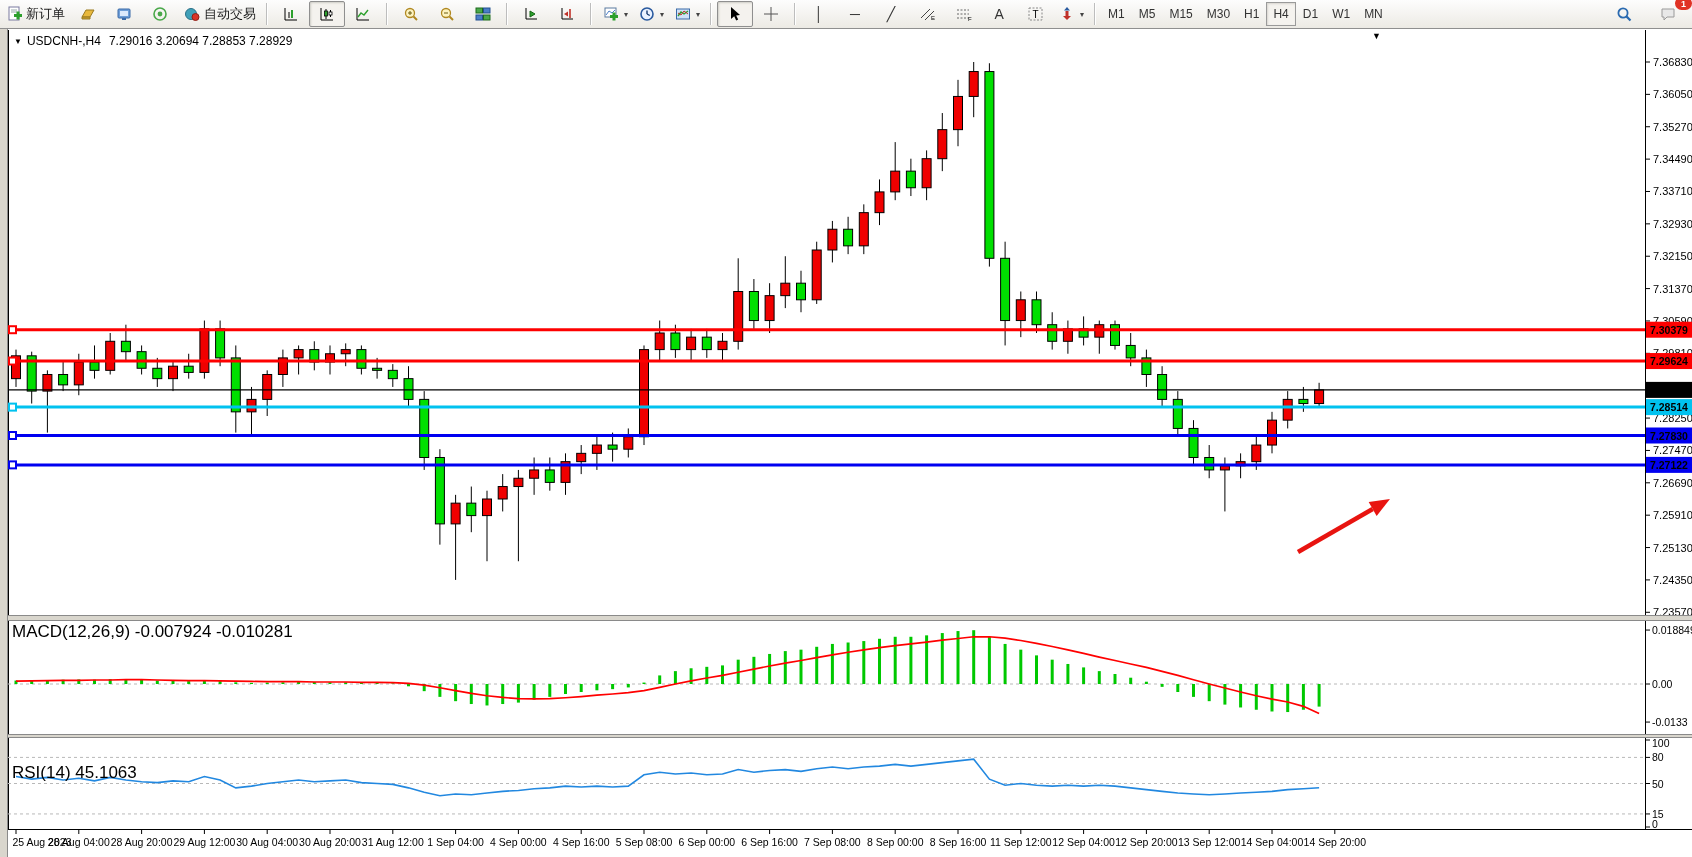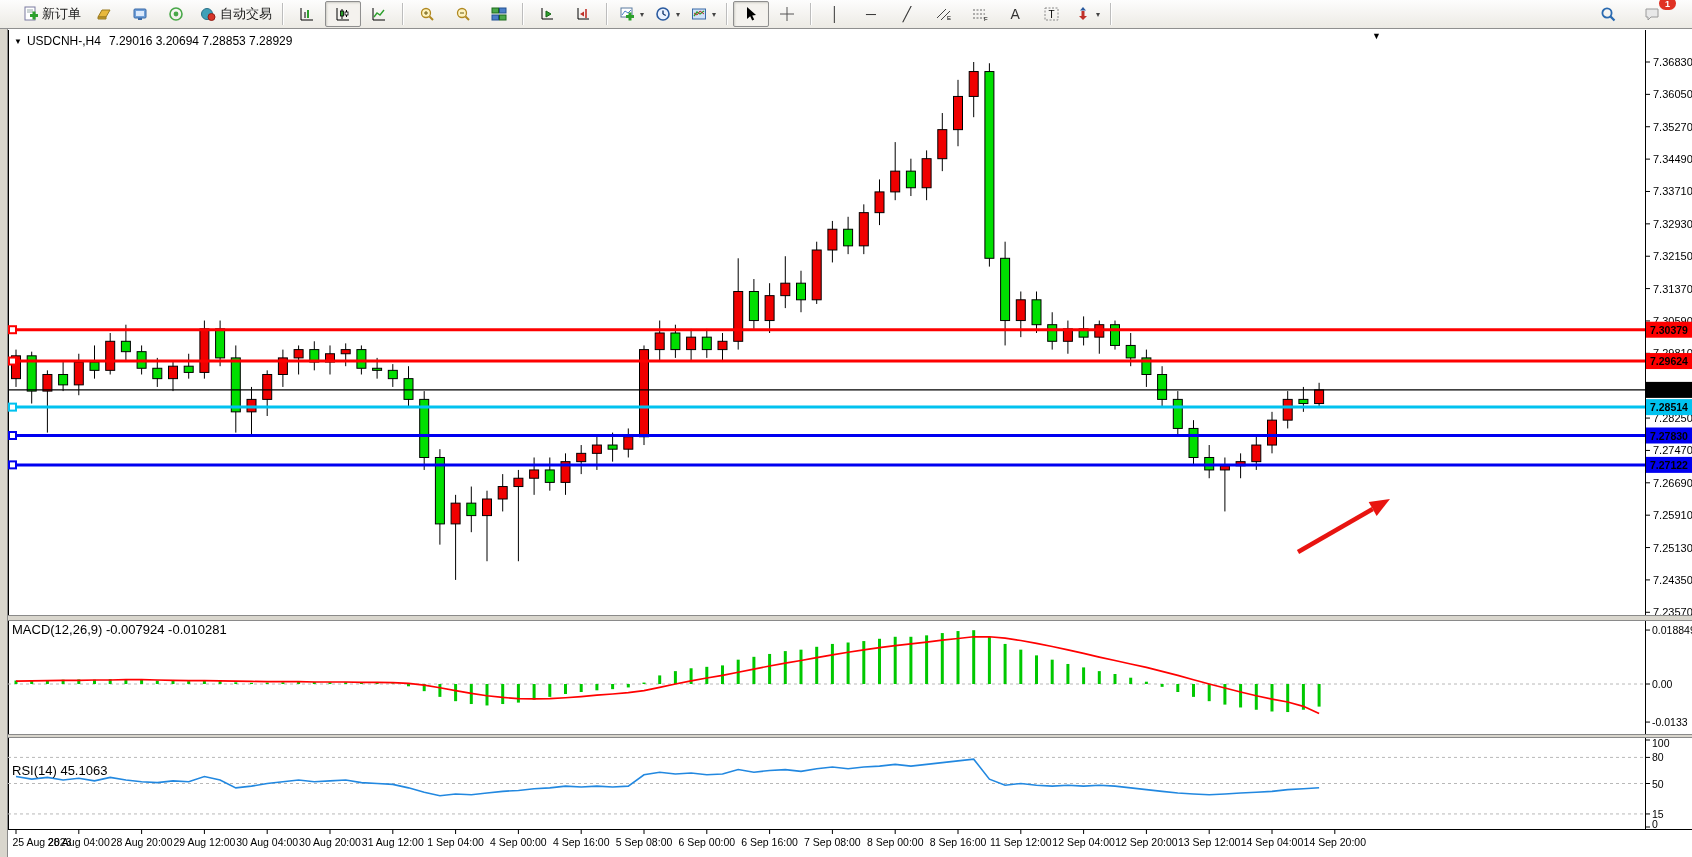--- a/index.html
+++ b/index.html
@@ -1,39 +1,39 @@
 <!DOCTYPE html>
 <html><head>
 <meta charset="utf-8">
 <style>
   html,body{margin:0;padding:0}
   body{width:1692px;height:857px;overflow:hidden;position:relative;background:#fff;
        font-family:"Liberation Sans",sans-serif;-webkit-font-smoothing:antialiased}
   
   .toolbar{position:absolute;top:0;left:0;width:1692px;height:29px;box-sizing:border-box;
     background:linear-gradient(#fdfdfd,#eceae4);border-bottom:1px solid #8f8f8f;
-    display:flex;align-items:center;padding:0 16px;z-index:20}
+    display:flex;align-items:center;padding:0 0;z-index:20}
   .tb-btn{height:24px;min-width:26px;display:flex;align-items:center;justify-content:center;gap:4px;
     padding:0 4px;border:1px solid transparent;border-radius:2px;font-size:13px;color:#1a1a1a;cursor:default;white-space:nowrap}
   .tb-btn.active{background:#f4f2ee;border-color:#8f8f8f;box-shadow:inset 1px 1px 2px #cfcdc7}
   .tb-sep{width:1px;height:22px;background:#bdbdbd;border-right:1px solid #fff;margin:0 5px}
   .dd{font-size:8px;color:#444;margin-left:1px}
   .gl{font-size:14px;color:#333;line-height:1}
   .tf{font-size:12px;color:#333;padding:0 6px;height:22px;display:flex;align-items:center;border:1px solid transparent}
   .tf.active{border-color:#9a9a9a;background:#f5f3ef;box-shadow:inset 1px 1px 2px #d8d6d0}
   .toolbar-right{margin-left:auto;display:flex;align-items:center;gap:8px;padding-right:6px}
   .chat-wrap{position:relative}
   .badge{position:absolute;top:-5px;right:-7px;min-width:13px;height:13px;border-radius:8px;background:#e03224;
     color:#fff;font-size:9px;font-weight:bold;display:flex;align-items:center;justify-content:center;padding:0 2px}
   .ico{display:inline-flex;width:17px;height:17px;align-items:center;justify-content:center}
   
   .left-chrome{position:absolute;left:0;top:29px;width:7px;height:828px;background:#d9d6cd;border-right:1px solid #8a8a8a;z-index:6}
   .chart-title{position:absolute;left:14px;top:34px;font-size:12px;color:#000;z-index:7;display:flex;gap:8px;align-items:center}
   .chart-title .mk{font-size:8px}
-  .pane-label{position:absolute;left:12px;font-size:13px;color:#000;z-index:7}
+  .pane-label{position:absolute;left:12px;font-size:17px;color:#000;z-index:7}
   .corner-mk{position:absolute;left:1372px;top:31px;font-size:9px;color:#000;z-index:7}
   svg text{font-family:"Liberation Sans",sans-serif;fill:#000}
 </style>
 </head>
 <body>
 
 <div class="toolbar">
   <div class="tb-btn">
     <span class="ico">
       <svg width="16" height="16">
@@ -262,20 +262,31 @@
       <svg width="16" height="16">
           <polygon points="4,10 8,14 12,10 9.5,10 9.5,5 6.5,5 6.5,10" fill="#c03028"></polygon>
           <polygon points="8,1 5,4.5 11,4.5" fill="#2a5a9f"></polygon>
         </svg>
     </span>
     <span class="dd">▾</span>
   </div>
 
   <div class="tb-sep"></div>
 
+  <div id="tf-group" style="display:flex">
+      <div class="tf">M1</div>
+      <div class="tf">M5</div>
+      <div class="tf">M15</div>
+      <div class="tf">M30</div>
+      <div class="tf">H1</div>
+      <div class="tf active">H4</div>
+      <div class="tf">D1</div>
+      <div class="tf">W1</div>
+      <div class="tf">MN</div>
+    </div>
 
   <div class="toolbar-right">
     <div class="tb-btn">
       <span class="ico">
         <svg width="17" height="17">
             <circle cx="7" cy="7" r="4.6" fill="none" stroke="#2a6ab0" stroke-width="1.8"></circle>
             <line x1="10.4" y1="10.4" x2="14.5" y2="14.5" stroke="#2a6ab0" stroke-width="2.2"></line>
           </svg>
       </span>
     </div>

